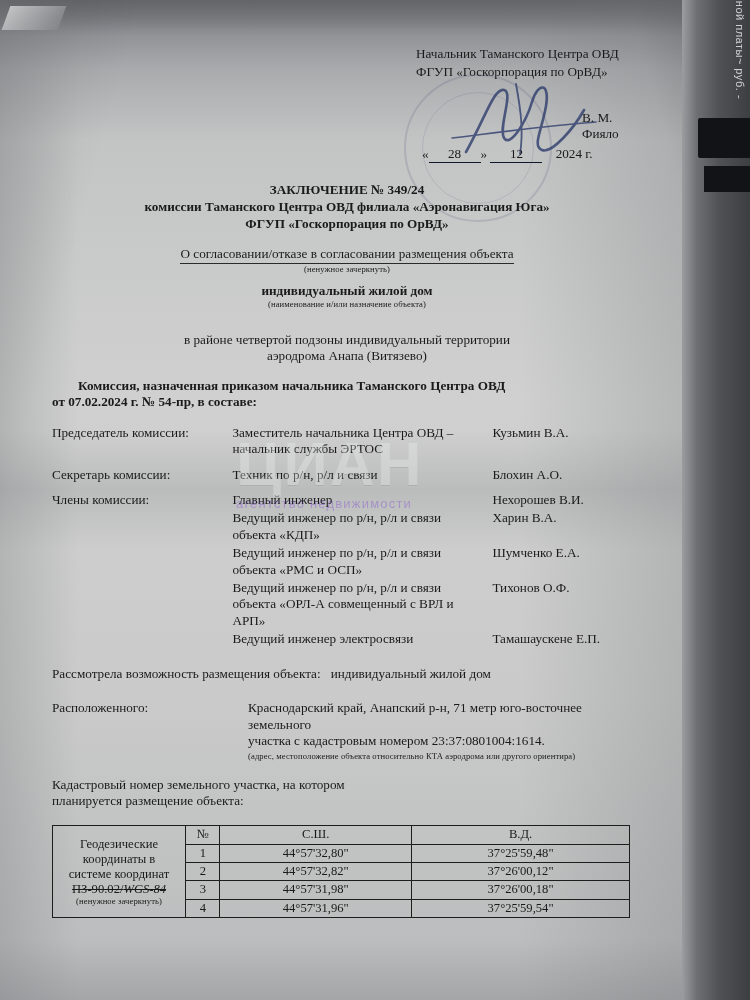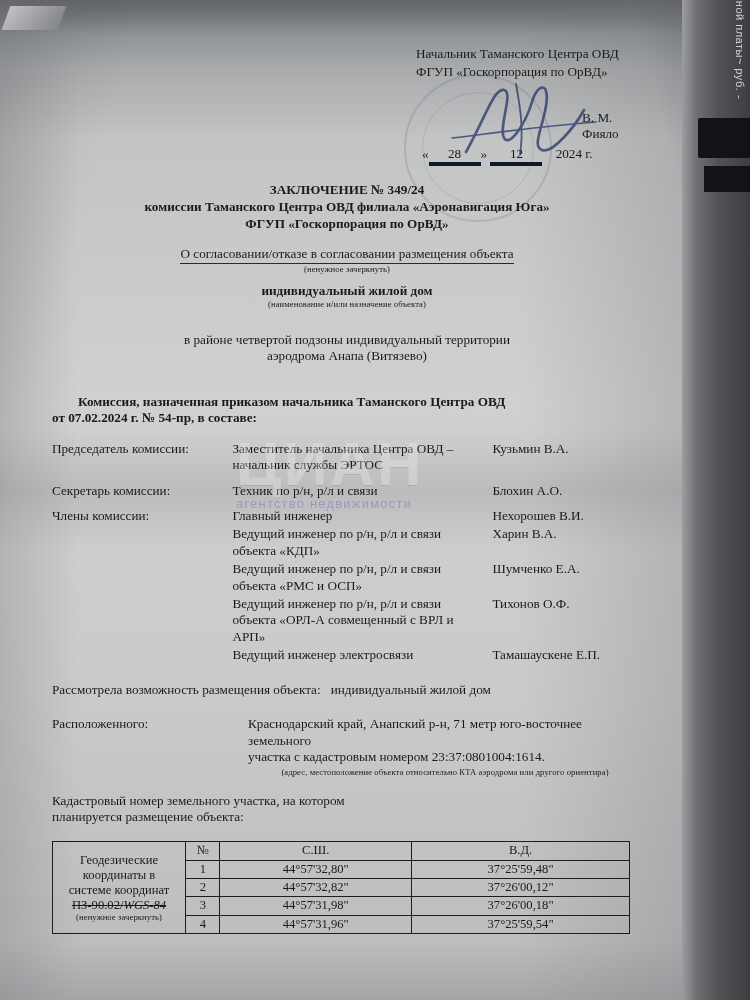--- a/index.html
+++ b/index.html
@@ -120,33 +120,33 @@
     left: 30px; top: -4px;
     width: 180px; height: 90px;
     opacity: .78;
   }
   .date-line {
     position: absolute;
     left: 6px; top: 66px;
     width: 330px;
     font-size: 13.2px;
   }
-  .date-line .u { display: inline-block; border-bottom: 4px solid #0f172a; min-width: 52px; text-align: center; }
+  .date-line .u { display: inline-block; border-bottom: 1px solid #0f172a; min-width: 52px; text-align: center; }
 
   .center { text-align: center; }
   .b { font-weight: 700; }
   .u-line { border-bottom: 1px solid #2a2a2a; display: inline-block; }
   .tiny { font-size: 8.6px; letter-spacing: .1px; }
 
   .title-block { margin-top: 6px; }
   .title-block div { margin-top: 1px; }
 
   .sect { margin-top: 14px; }
 
-  .para { margin-top: 30px; }
+  .para { margin-top: 14px; }
   .indent { text-indent: 26px; }
 
   
   .comm {
     margin-top: 14px;
     width: 100%;
     border-collapse: collapse;
   }
   .comm td {
     vertical-align: top;
@@ -332,21 +332,21 @@
   <div class="blk kv" style="margin-top:18px">
     <div class="k" style="flex:0 0 auto; width:auto; padding-right:10px">Рассмотрела возможность размещения объекта:</div>
     <div class="v">индивидуальный жилой дом</div>
   </div>
 
   <div class="blk kv" style="margin-top:18px">
     <div class="k">Расположенного:</div>
     <div class="v">
       <div>Краснодарский край, Анапский р-н, 71 метр юго-восточнее земельного</div>
       <div>участка с кадастровым номером 23:37:0801004:1614.</div>
-      <div class="tiny" style="text-align:center;margin-top:2px">(адрес, местоположение объекта относительно КТА аэродрома или другого ориентира)</div>
+      <div class="tiny" style="text-align:left;margin-top:2px">(адрес, местоположение объекта относительно КТА аэродрома или другого ориентира)</div>
     </div>
   </div>
 
   <div class="blk kv" style="margin-top:16px">
     <div style="flex:0 0 400px">
       <div>Кадастровый номер земельного участка, на котором</div>
       <div>планируется размещение объекта:</div>
     </div>
   </div>
 

